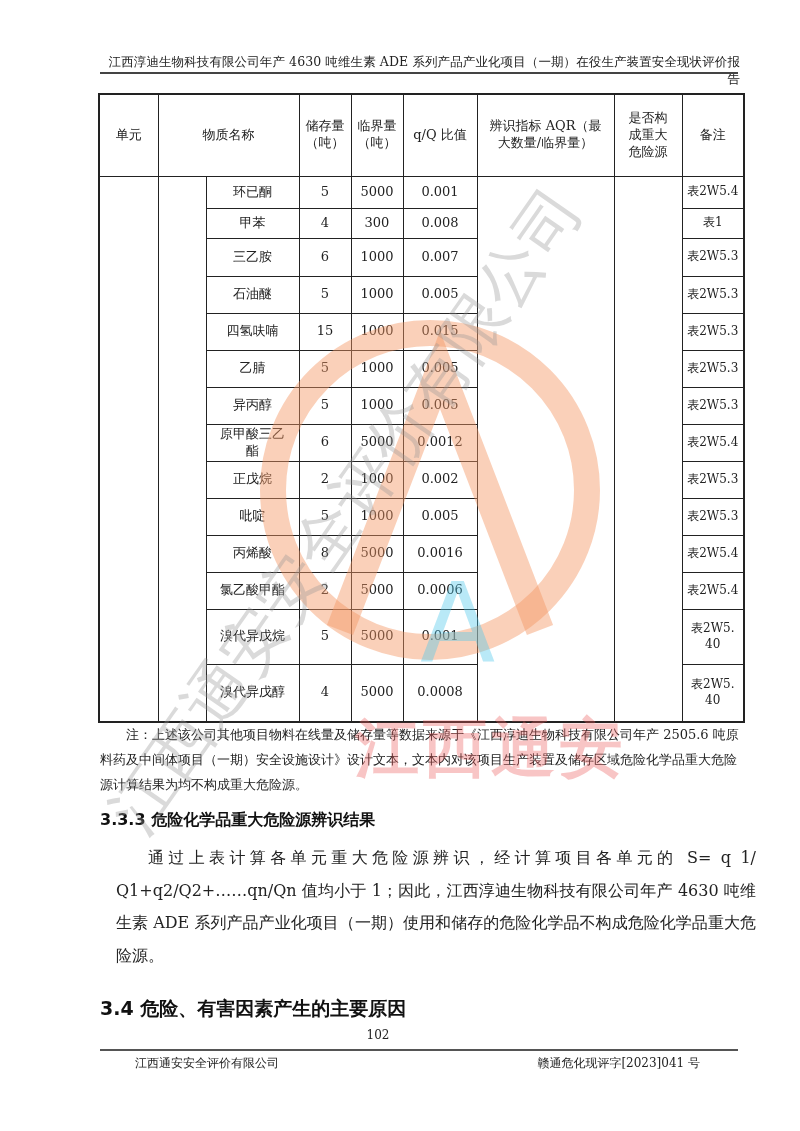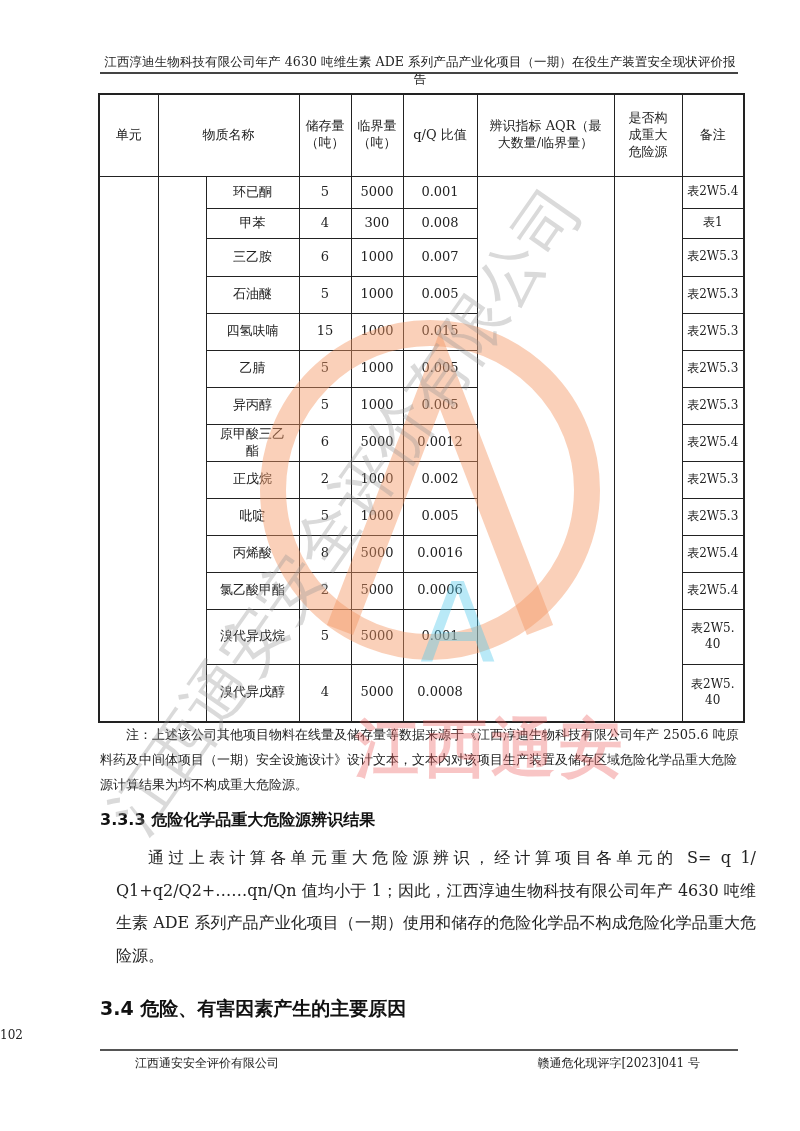--- a/index.html
+++ b/index.html
@@ -1,37 +1,37 @@
 <!DOCTYPE html>
 <html><head>
 <meta charset="utf-8">
 <style>
   html, body { margin:0; padding:0; background:#ffffff; }
   body { width:800px; height:1131px; position:relative; overflow:hidden;
          font-family:"DejaVu Serif","Liberation Serif",serif; color:#222; }
-  .header-title { position:absolute; left:100px; top:54px; width:640px; text-align:center;
+  .header-title { position:absolute; left:100px; top:54px; width:640px; text-align:right;
          font-size:12.5px; letter-spacing:0.1px; color:#222; }
   .header-rule { position:absolute; left:100px; top:72px; width:638px; height:2px; background:#444; }
 
   table.main { position:absolute; left:98px; top:93px; border-collapse:collapse;
          font-size:13px; table-layout:fixed; }
   table.main td, table.main th { border:1px solid #222; text-align:center; vertical-align:middle;
          padding:0; font-weight:normal; line-height:1.3; }
   table.main { border:2px solid #222; }
   .remark { font-size:12px; line-height:1.25; }
 
   .note { position:absolute; left:100px; top:722px; width:640px; font-size:13px; line-height:25px;
           text-indent:2em; color:#222; }
   .h333 { position:absolute; left:100px; top:810px; font-family:"DejaVu Sans","Liberation Sans",sans-serif;
           font-weight:bold; font-size:16px; color:#111; }
   .para { position:absolute; left:100px; top:842px; width:640px; font-size:16px; line-height:32.5px;
           text-indent:2em; color:#222; text-align:justify;margin-left:16px; }
   .h34 { position:absolute; left:100px; top:996px; font-family:"DejaVu Sans","Liberation Sans",sans-serif;
           font-weight:bold; font-size:19px; color:#111; }
-  .pageno { position:absolute; left:0; width:756px; top:1028px; text-align:left; font-size:12px; }
+  .pageno { position:absolute; left:0; width:756px; top:1028px; text-align:center; font-size:12px; }
   .footer-rule { position:absolute; left:100px; top:1049px; width:638px; height:2px; background:#555; }
   .footer-left { position:absolute; left:135px; top:1055px; font-size:12px; }
   .footer-right { position:absolute; right:100px; top:1055px; font-size:12px; }
 
   
   .wm { position:absolute; pointer-events:none; }
   .wm-circle { left:260px; top:320px; width:340px; height:340px; border-radius:50%;
                border:26px solid rgba(244,150,100,0.45); box-sizing:border-box; }
   .wm-text-red { left:355px; top:705px; font-family:"DejaVu Sans","Liberation Sans",sans-serif;
                font-size:64px; font-weight:bold; color:rgba(236,90,90,0.35); letter-spacing:4px; }

